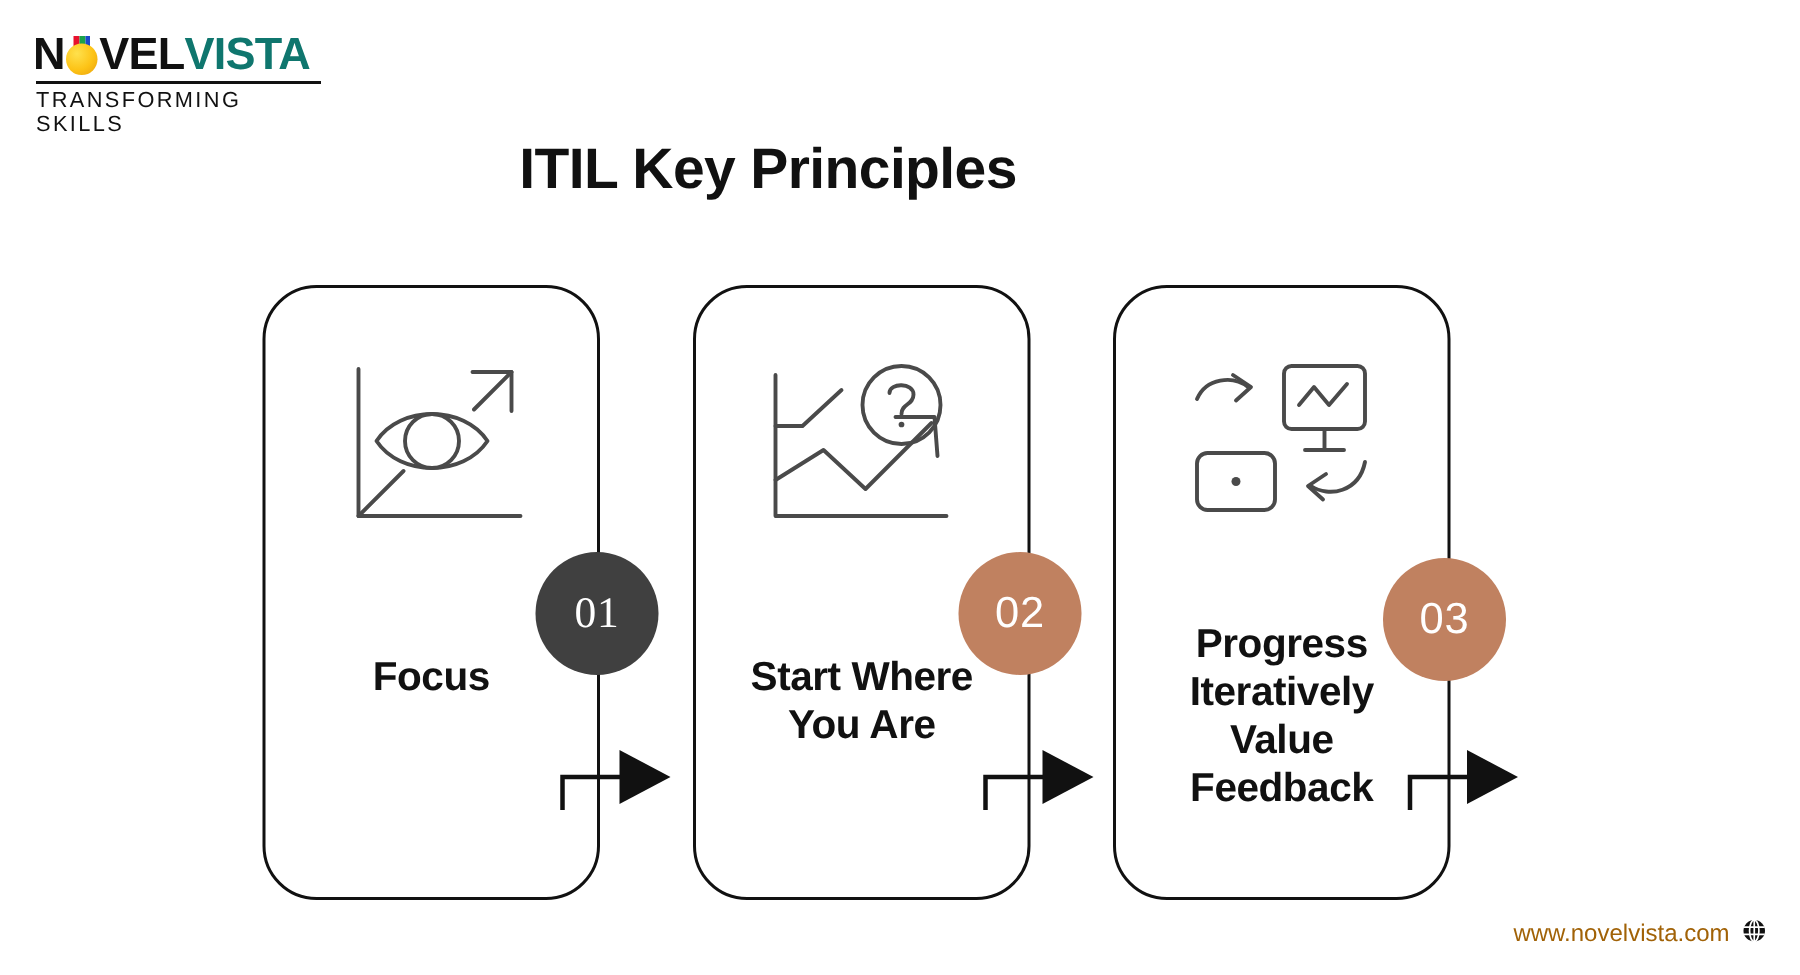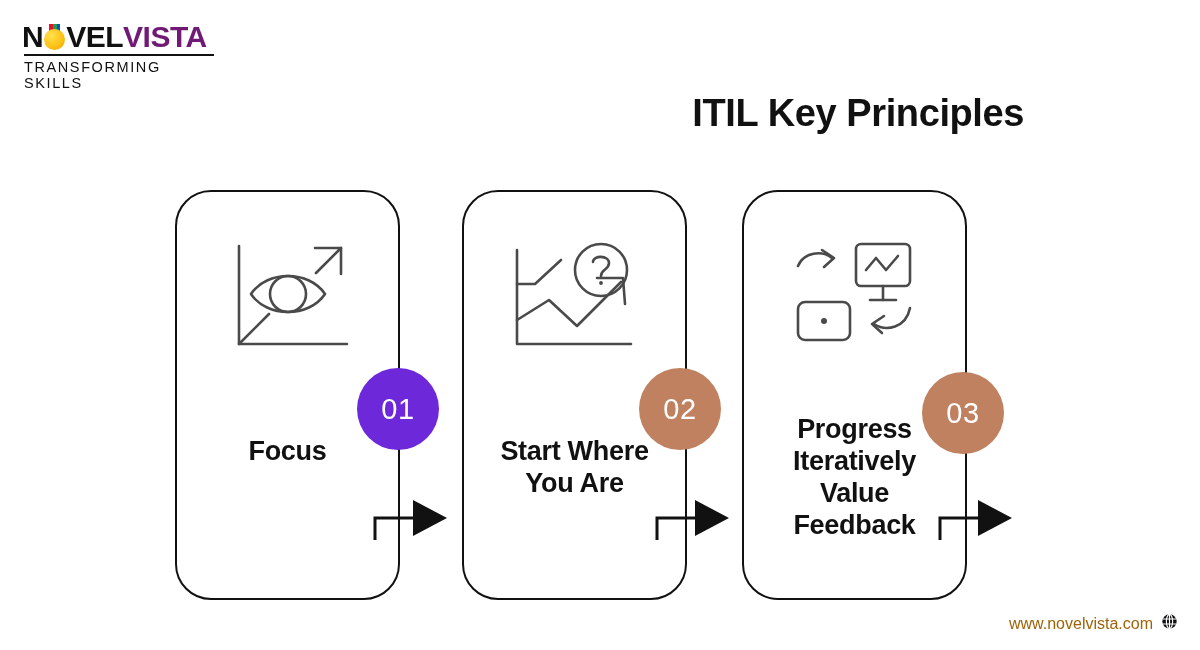--- a/index.html
+++ b/index.html
@@ -13,21 +13,21 @@
 
   
   .logo { position: absolute; left: 22px; top: 22px; width: 200px; }
   .logo-word {
     display: flex; align-items: center;
     font-family: "Liberation Sans", sans-serif;
     font-weight: bold; font-size: 30px; letter-spacing: -0.5px;
     line-height: 1;
   }
   .logo-n, .logo-vel { color: #111; }
-  .logo-vista { color: #701a75; }
+  .logo-vista { color: #0f766e; }
   .logo-bulb {
     position: relative;
     width: 23px; height: 26px;
     display: inline-block;
     margin: 0 0px;
   }
   .logo-bulb .ball {
     position: absolute; left: 1px; bottom: 0;
     width: 21px; height: 21px; border-radius: 50%;
     background: radial-gradient(circle at 35% 32%, #ffe14d 0%, #fdc316 55%, #e8a00c 100%);
@@ -44,21 +44,21 @@
   .logo-rule { width: 190px; height: 2px; background: #111; margin: 2px 0 3px 2px; }
   .logo-tag {
     font-size: 14.5px; font-weight: normal; color: #111;
     letter-spacing: 1.6px; margin-left: 2px;
     font-family: "Liberation Sans", sans-serif;
   }
 
   
   .title {
     position: absolute; top: 92px; left: 0; width: 1024px;
-    text-align: right;
+    text-align: center;
     font-size: 38px; font-weight: bold; color: #111;
     letter-spacing: -0.4px;
     font-family: "Liberation Sans", sans-serif;
   }
 
   
   .card {
     position: absolute;
     top: 190px; width: 225px; height: 410px;
     border: 2.4px solid #111;
@@ -187,21 +187,21 @@
       </svg>
     </div>
     <div class="card-label">
       <div>Progress</div>
       <div>Iteratively</div>
       <div>Value</div>
       <div>Feedback</div>
     </div>
   </div>
 
-  <div class="badge" id="badge-1" style="background: #6d28d9; color: rgb(255, 255, 255);">
+  <div class="badge" id="badge-1" style="background: #404040; color: rgb(255, 255, 255); font-family: Liberation Serif, serif;">
       <span>01</span>
     </div>
   <div class="badge" id="badge-2" style="background: rgb(192, 129, 96); color: rgb(255, 255, 255);">
       <span>02</span>
     </div>
   <div class="badge" id="badge-3" style="background: rgb(192, 129, 96); color: rgb(255, 255, 255);">
       <span>03</span>
     </div>
 
   <div class="connector" id="connector-1">

